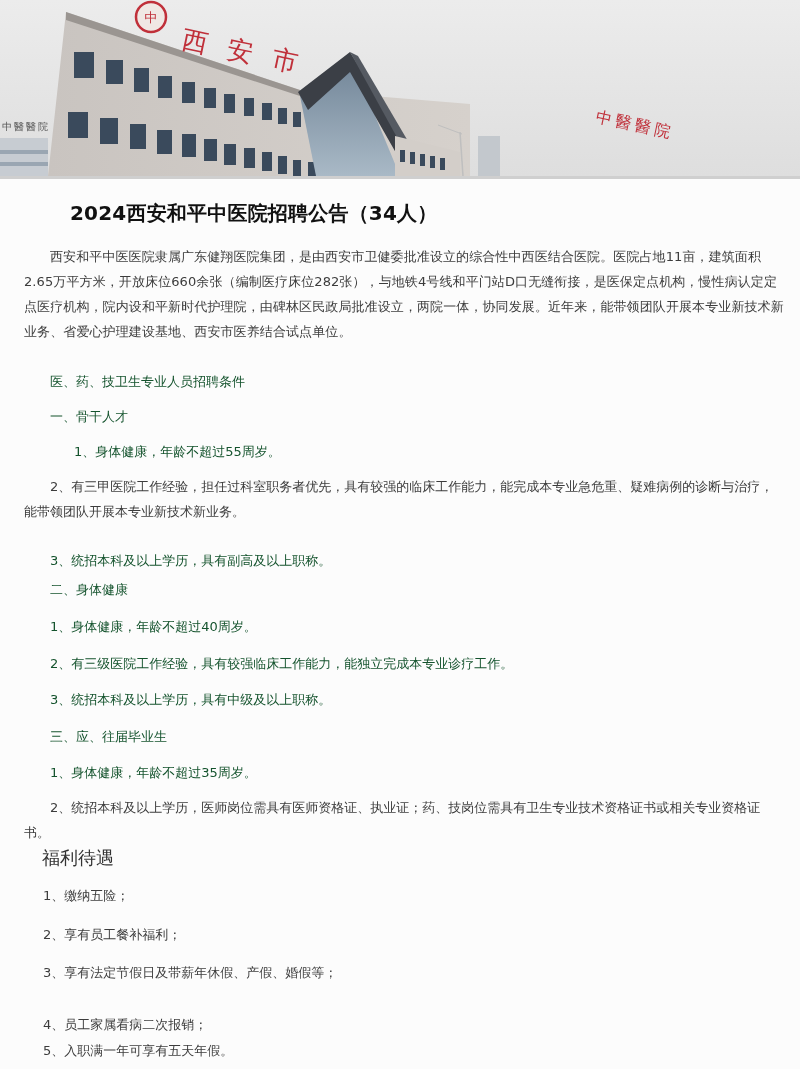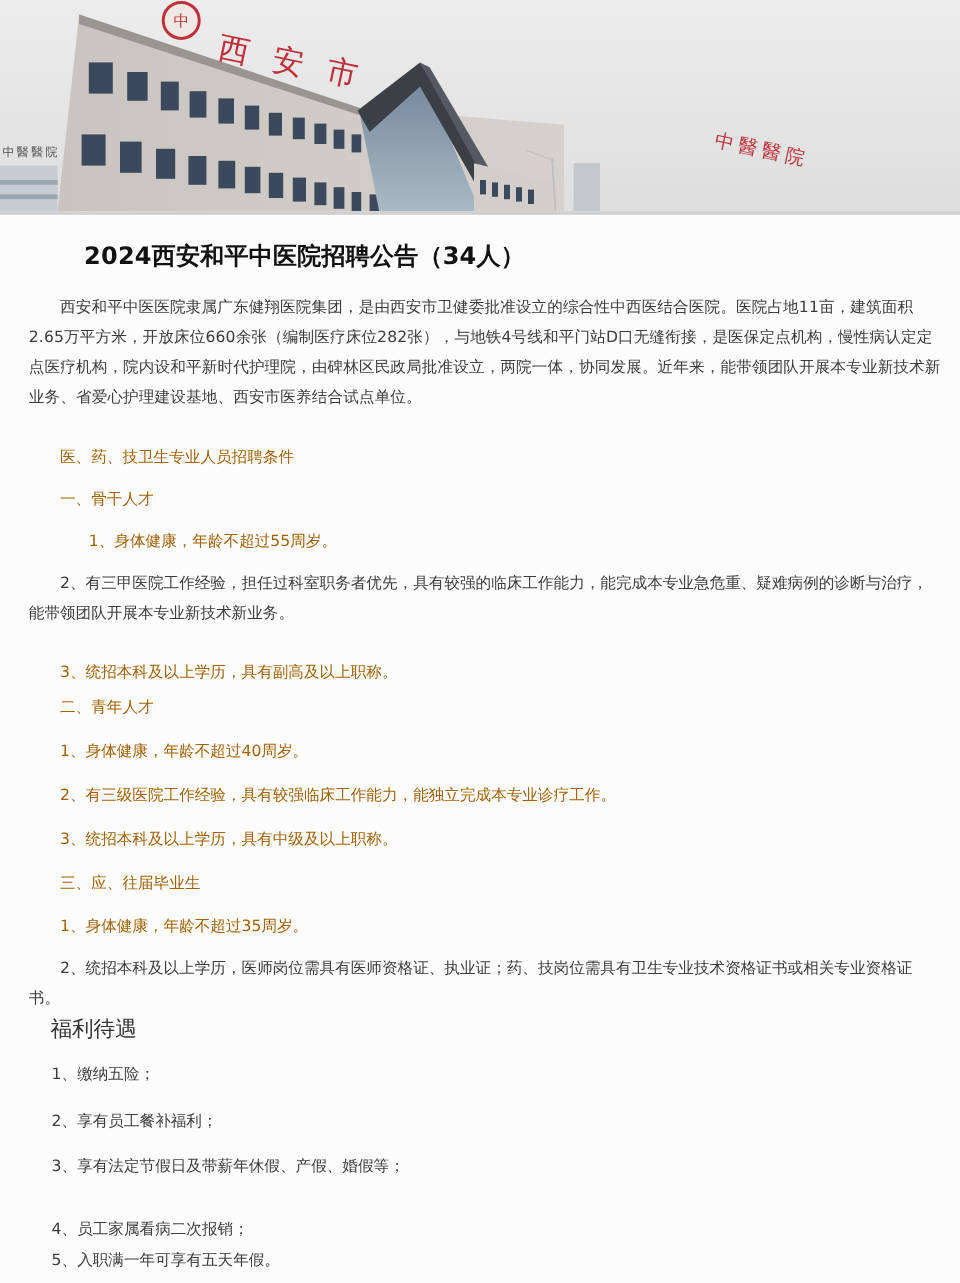--- a/index.html
+++ b/index.html
@@ -28,21 +28,21 @@
     margin-left: 43px;
   }
   .p {
     position: absolute; left: 24px; width: 760px;
     font-size: 13px; line-height: 25px; color: #3c3c3c;
     letter-spacing: 0.1px;
   }
   .para-intro { top: 244px; text-indent: 26px; }
   .line {
     position: absolute; left: 50px; font-size: 13px; line-height: 20px;
-    color: #a16207; white-space: nowrap;
+    color: #14532d; white-space: nowrap;
   }
   .wrap {
     position: absolute; left: 24px; width: 762px;
     font-size: 13px; line-height: 25px; color: #3c3c3c; text-indent: 26px;
   }
   .benefit-head {
     position: absolute; left: 42px; font-size: 18px; color: #333;
     line-height: 20px; white-space: nowrap;
   }
   .benefit {
@@ -137,21 +137,21 @@
 
 <div class="p para-intro">西安和平中医医院隶属广东健翔医院集团，是由西安市卫健委批准设立的综合性中西医结合医院。医院占地11亩，建筑面积2.65万平方米，开放床位660余张（编制医疗床位282张），与地铁4号线和平门站D口无缝衔接，是医保定点机构，慢性病认定定点医疗机构，院内设和平新时代护理院，由碑林区民政局批准设立，两院一体，协同发展。近年来，能带领团队开展本专业新技术新业务、省爱心护理建设基地、西安市医养结合试点单位。</div>
 
 <div class="line" style="top:372px;">医、药、技卫生专业人员招聘条件</div>
 
 <div class="line" style="top:407px;">一、骨干人才</div>
 <div class="line" style="top:442px;margin-left:24px;">1、身体健康，年龄不超过55周岁。</div>
 <div class="wrap" style="top:474px;">2、有三甲医院工作经验，担任过科室职务者优先，具有较强的临床工作能力，能完成本专业急危重、疑难病例的诊断与治疗，能带领团队开展本专业新技术新业务。</div>
 <div class="line" style="top:515px;margin-top:36px;">3、统招本科及以上学历，具有副高及以上职称。</div>
 
-<div class="line" style="top:580px;">二、青年人才</div>
+<div class="line" style="top:580px;">二、身体健康</div>
 <div class="line" style="top:617px;">1、身体健康，年龄不超过40周岁。</div>
 <div class="line" style="top:654px;">2、有三级医院工作经验，具有较强临床工作能力，能独立完成本专业诊疗工作。</div>
 <div class="line" style="top:690px;">3、统招本科及以上学历，具有中级及以上职称。</div>
 
 <div class="line" style="top:727px;">三、应、往届毕业生</div>
 <div class="line" style="top:763px;">1、身体健康，年龄不超过35周岁。</div>
 <div class="wrap" style="top:795px;">2、统招本科及以上学历，医师岗位需具有医师资格证、执业证；药、技岗位需具有卫生专业技术资格证书或相关专业资格证书。</div>
 
 <div class="benefit-head" style="top:848px;">福利待遇</div>
 <div class="benefit" style="top:886px;">1、缴纳五险；</div>

